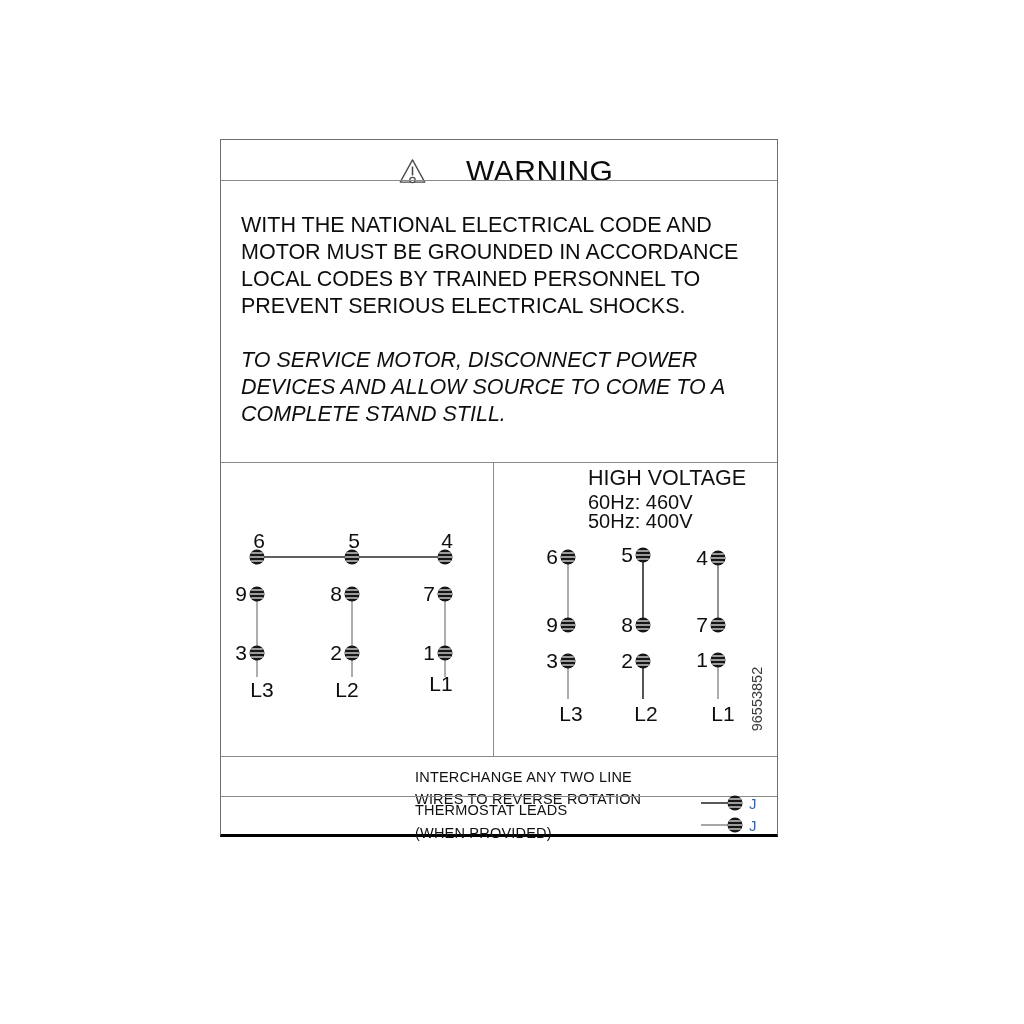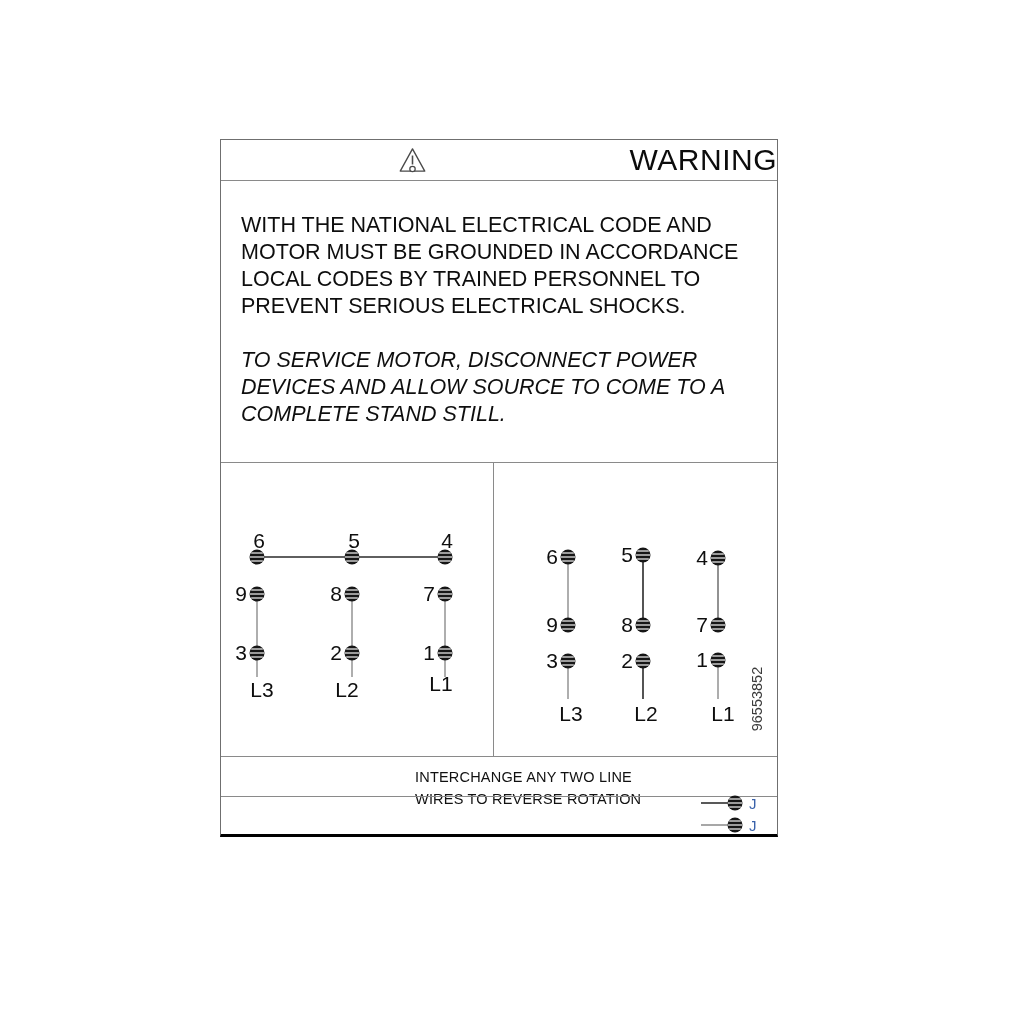--- a/index.html
+++ b/index.html
@@ -3,22 +3,22 @@
 <meta charset="utf-8">
 <style>
   html,body{margin:0;padding:0;background:#fff;}
   .canvas{position:relative;width:1024px;height:1024px;background:#fff;overflow:hidden;
           font-family:"Liberation Sans","DejaVu Sans",sans-serif;color:#111;}
   .label{position:absolute;left:220px;top:139px;width:558px;height:698px;
          border:1.5px solid #6f6f6f;border-bottom:3px solid #000;box-sizing:border-box;background:#fff;}
   .hline{position:absolute;left:0;width:100%;height:1px;background:#8a8a8a;}
   .vline{position:absolute;left:272px;top:322px;width:1px;height:294px;background:#8a8a8a;}
 
-  .header-row{position:absolute;left:0;top:0;width:100%;height:40px;display:flex;align-items:center;
-              padding-left:178px;box-sizing:border-box;justify-content:space-between;}
+  .header-row{position:absolute;left:0;top:11px;width:100%;height:40px;display:flex;align-items:center;
+              padding-left:178px;box-sizing:border-box;}
   .tri{width:27px;height:26px;flex:0 0 auto;}
   .warn-title{margin-left:40px;font-size:30px;letter-spacing:0.5px;color:#0c0c0c;}
 
   .body-text{position:absolute;left:20px;top:72px;font-size:21.5px;line-height:27px;color:#0e0e0e;}
   .para.p2{margin-top:27px;font-style:italic;}
 
   .lv-head{position:absolute;left:0;top:331px;width:272px;text-align:center;line-height:27px;}
   .lv-head .t1{font-size:21.5px;}
   .lv-head .t2{font-size:20.5px;}
   .hv-head{position:absolute;left:367px;top:325px;text-align:left;}
@@ -61,20 +61,25 @@
       <div class="para p2">
         <div>TO SERVICE MOTOR, DISCONNECT POWER</div>
         <div>DEVICES AND ALLOW SOURCE TO COME TO A</div>
         <div>COMPLETE STAND STILL.</div>
       </div>
     </div>
 
     <div class="hline" style="top:322px"></div>
     <div class="vline"></div>
 
+    <div class="hv-head">
+      <div class="t1">HIGH VOLTAGE</div>
+      <div class="t2">60Hz: 460V</div>
+      <div class="t2">50Hz: 400V</div>
+    </div>
 
     <svg class="diagram" viewBox="0 0 558 294">
       <defs>
         <g id="term">
           <circle r="7.5" fill="#161616"></circle>
           <line x1="-5.8" y1="-4" x2="5.8" y2="-4" stroke="#b5b5b5" stroke-width="1.7"></line>
           <line x1="-7.2" y1="0" x2="7.2" y2="0" stroke="#b5b5b5" stroke-width="1.7"></line>
           <line x1="-5.8" y1="4" x2="5.8" y2="4" stroke="#b5b5b5" stroke-width="1.7"></line>
         </g>
       </defs>
@@ -154,20 +159,24 @@
 
     <div class="hline" style="top:616px"></div>
 
     <div class="row4">
       <div>INTERCHANGE ANY TWO LINE</div>
       <div>WIRES TO REVERSE ROTATION</div>
     </div>
 
     <div class="hline" style="top:656px"></div>
 
+    <div class="row5">
+      <div>THERMOSTAT LEADS</div>
+      <div>(WHEN PROVIDED)</div>
+    </div>
     <svg class="leads" viewBox="0 0 110 44">
       <line x1="12" y1="8" x2="39" y2="8" stroke="#222222" stroke-width="1.5"></line>
       <use href="#term" x="46" y="8"></use>
       <text x="60" y="14" font-size="15" fill="#3a62aa">J</text>
       <line x1="12" y1="30" x2="39" y2="30" stroke="#8a8a8a" stroke-width="1.5"></line>
       <use href="#term" x="46" y="30"></use>
       <text x="60" y="36" font-size="15" fill="#3a62aa">J</text>
     </svg>
 
   </div>

